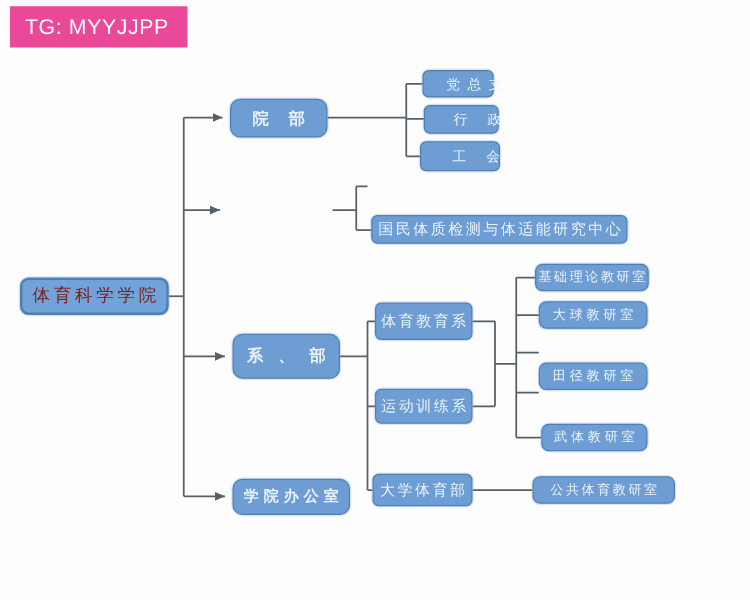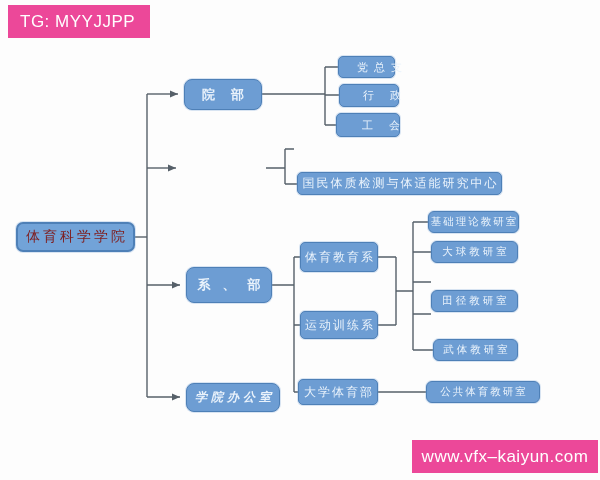--- a/index.html
+++ b/index.html
@@ -22,21 +22,21 @@
     color:#7f1d1d;font-weight:normal;font-size:14px;
   }
   .lvl1{font-size:13px;font-weight:600;border-radius:8px;}
   .sm{font-size:11px;border-radius:5px;padding-left:26px;}
   .mid{font-size:12px;border-radius:5px;}
   .long{font-size:12px;border-radius:5px;}
   .off{font-size:10.5px;border-radius:6px;}
   
   .ls2{letter-spacing:2px;margin-right:-2px;}
   .ls3{letter-spacing:3px;margin-right:-3px;}
-  .ls4{letter-spacing:4px;margin-right:-4px;font-style:italic;}
+  .ls4{letter-spacing:4px;margin-right:-4px;}
   .ls6{letter-spacing:6px;margin-right:-6px;}
   .ls8{letter-spacing:8px;margin-right:-8px;}
   .ls12{letter-spacing:12px;margin-right:-12px;}
   .ls16{letter-spacing:16px;margin-right:-16px;}
   
   .badge{
     position:absolute;background:#ec4899;color:#ffffff;height:33px;
     display:flex;align-items:center;font-size:17px;
     font-family:"Liberation Sans","DejaVu Sans",sans-serif;letter-spacing:.5px;
   }
@@ -128,17 +128,14 @@
     <span class="t ls3">武体教研室</span>
   </div>
 
   <div class="n off" style="left:426px;top:381px;width:114px;height:22px">
     <span class="t ls2">公共体育教研室</span>
   </div>
 
   <div class="badge badge-top">
     <span>TG: MYYJJPP</span>
   </div>
-  <div class="badge badge-bottom">
-    <span>www.vfx–kaiyun.com</span>
-  </div>
 
 </div>
 
 </body></html>

